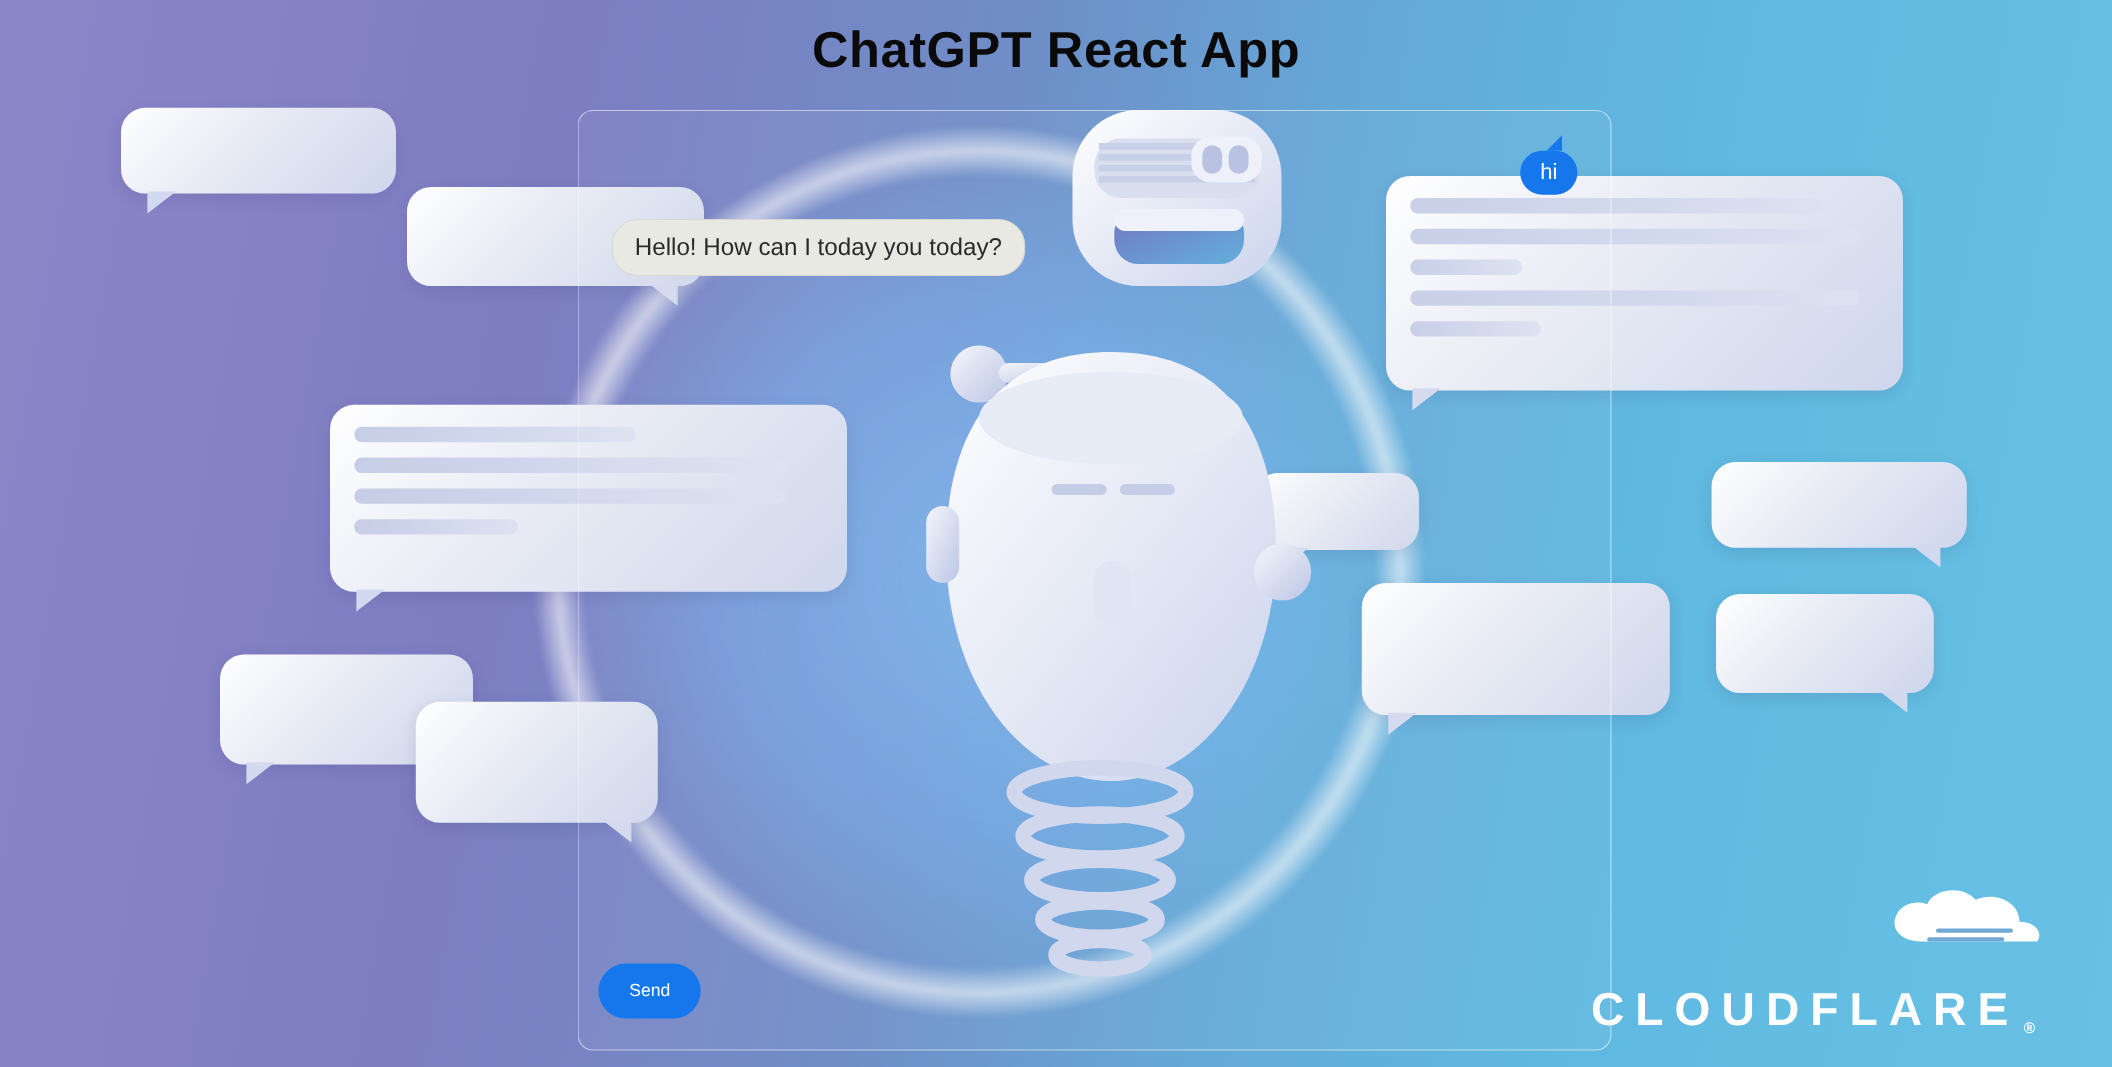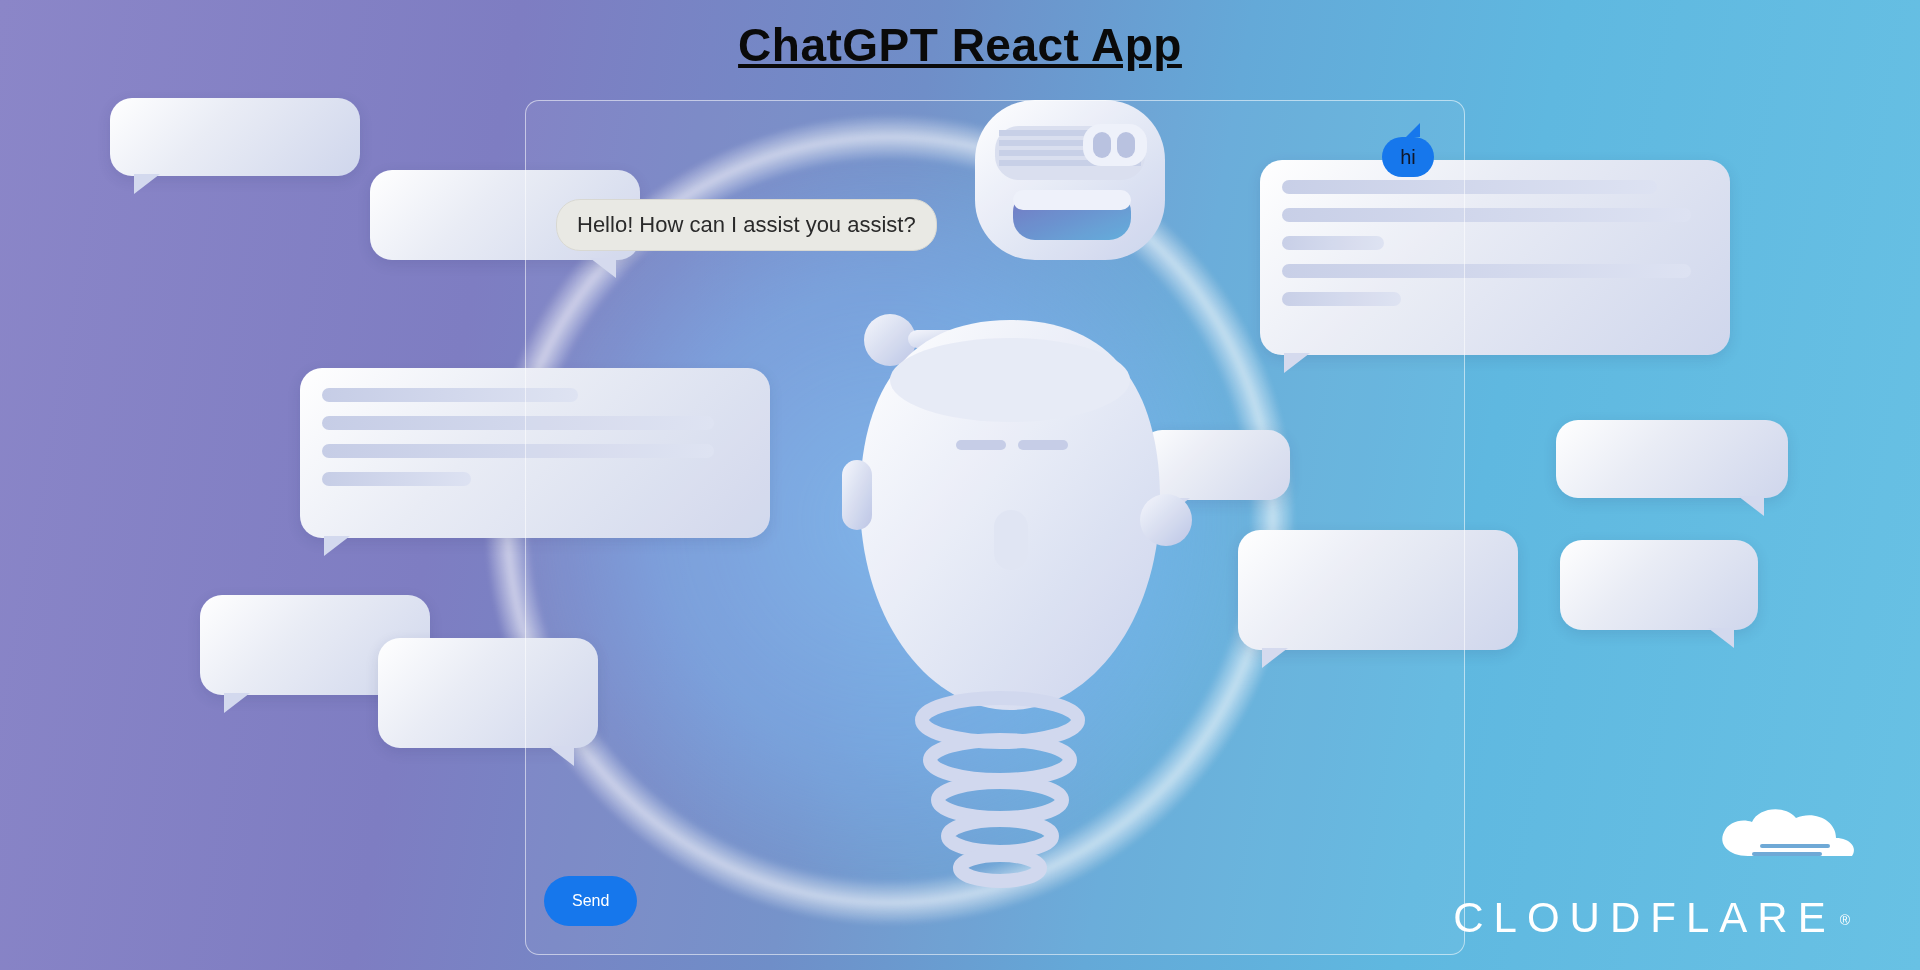--- a/index.html
+++ b/index.html
@@ -55,21 +55,21 @@
     display: flex; flex-direction: column;
   }
   .chat-body { flex: 1; position: relative; }
   .user-msg {
     position: absolute;
     top: 36px; right: 30px;
     min-width: 52px; height: 40px;
     padding: 0 16px;
     border-radius: 20px;
     background: #1677ec;
-    color: #0f172a;
+    color: #ffffff;
     font-size: 20px;
     display: flex; align-items: center; justify-content: center;
   }
   .user-msg::before {
     content:"";
     position:absolute; top:-14px; right:14px;
     border-width: 0 0 14px 14px;
     border-style: solid;
     border-color: transparent transparent #1677ec transparent;
   }
@@ -113,38 +113,37 @@
 
   
   .title {
     position: absolute;
     top: 18px; left: 0; right: 0;
     text-align: center;
     font-size: 46px;
     font-weight: 700;
     color: #0a0a0a;
     letter-spacing: 0.5px;
-    text-decoration: underline;
   }
 
   
   .robot { position:absolute; left: 790px; top: 90px; width: 420px; height: 820px; pointer-events:none; }
 
   
   .cflogo {
     position: absolute;
     right: 60px; bottom: 28px;
     color: #fff;
     display: flex; flex-direction: column; align-items: flex-end;
   }
   .cflogo .word {
     font-size: 42px;
-    font-weight: 400;
+    font-weight: 700;
     letter-spacing: 10px;
-    display:flex; align-items:center;margin-top:16px;
+    display:flex; align-items:flex-end;margin-top:16px;
   }
   .cflogo .reg { font-size: 14px; margin-left:4px; margin-top:4px; }
   .cflogo svg { margin-bottom: 6px; }
 </style>
 </head>
 <body>
 
 <div class="stage" id="stage" style="transform: scale(1);">
 
   <div class="glow"></div>
@@ -231,21 +230,21 @@
         <ellipse cx="80" cy="158" rx="40" ry="13"></ellipse>
       </g>
     </svg>
   </div>
 
   <div class="title">ChatGPT React App</div>
 
   <div class="chat">
     <div class="chat-body">
       <div class="user-msg">hi</div>
-      <div class="bot-msg">Hello! How can I assist you assist?</div>
+      <div class="bot-msg">Hello! How can I today you today?</div>
     </div>
     <div class="chat-input">
       <button>Send</button>
     </div>
   </div>
 
   <div class="cflogo">
     <svg width="150" height="70" viewBox="0 0 150 70">
       <g fill="#ffffff">
         <path d="M38 54 C18 54 8 42 14 30 C18 20 32 16 42 20 C48 6 74 2 86 16 C104 8 126 18 126 36 C140 36 148 46 142 54 Z"></path>

